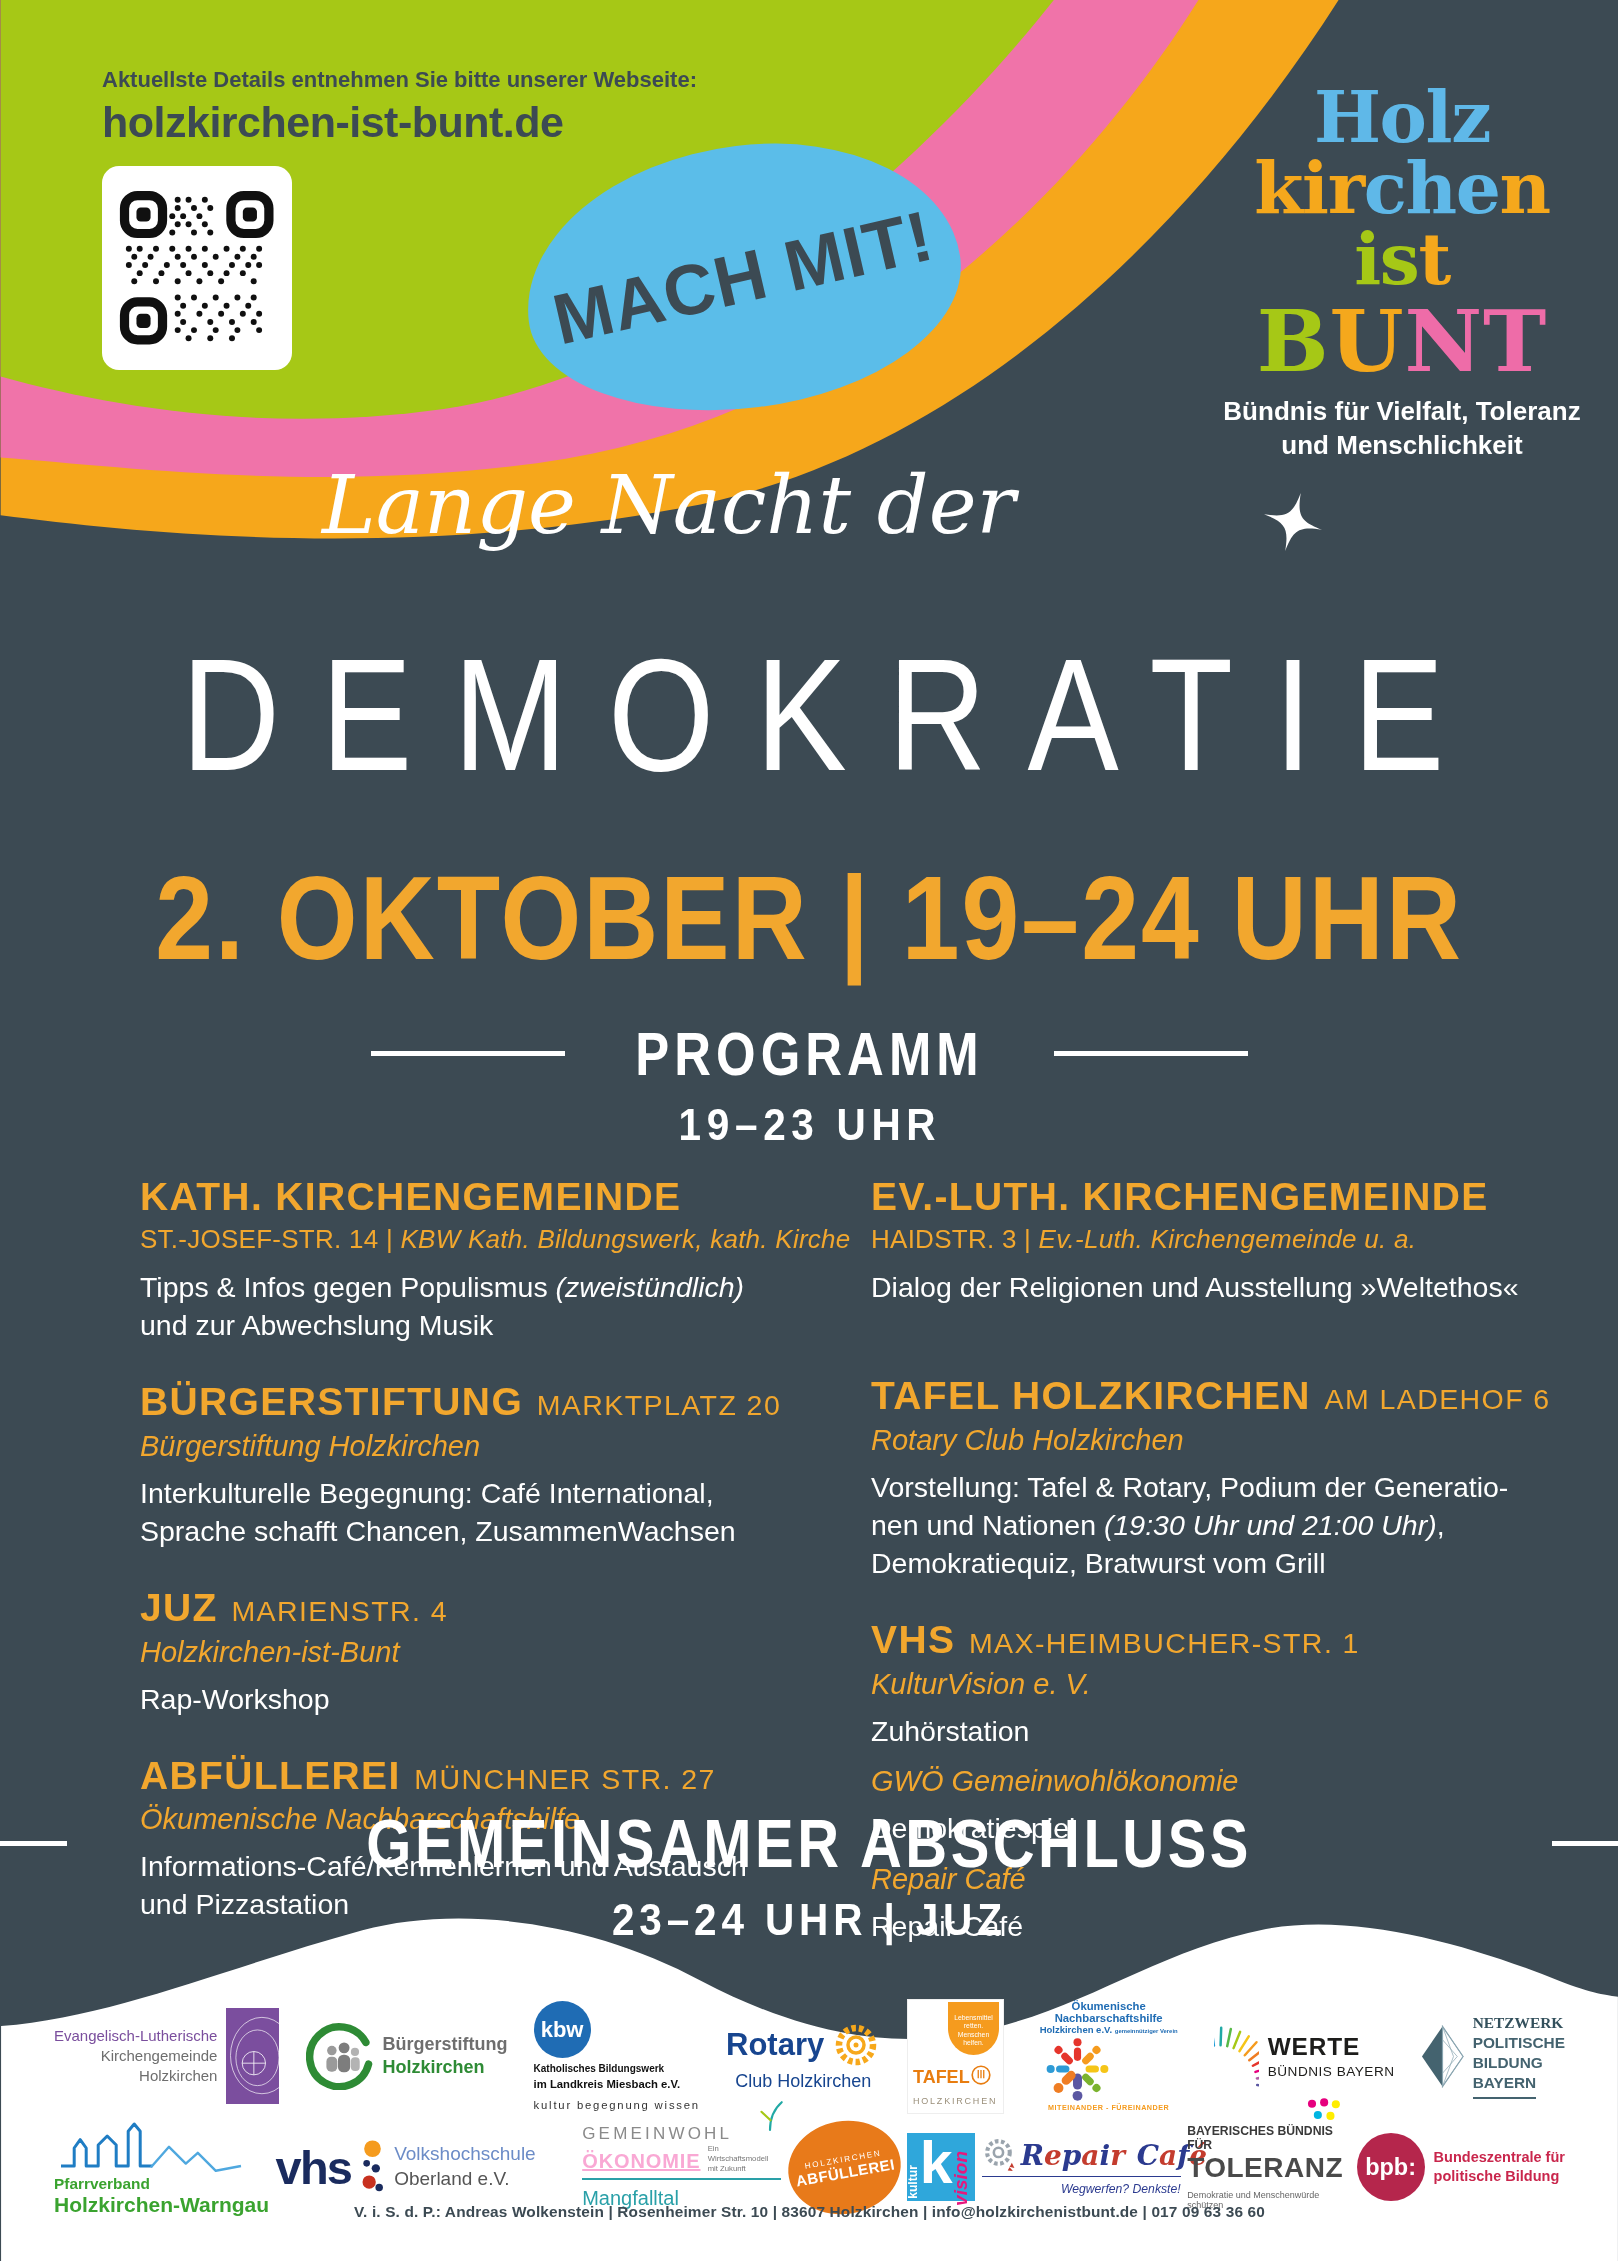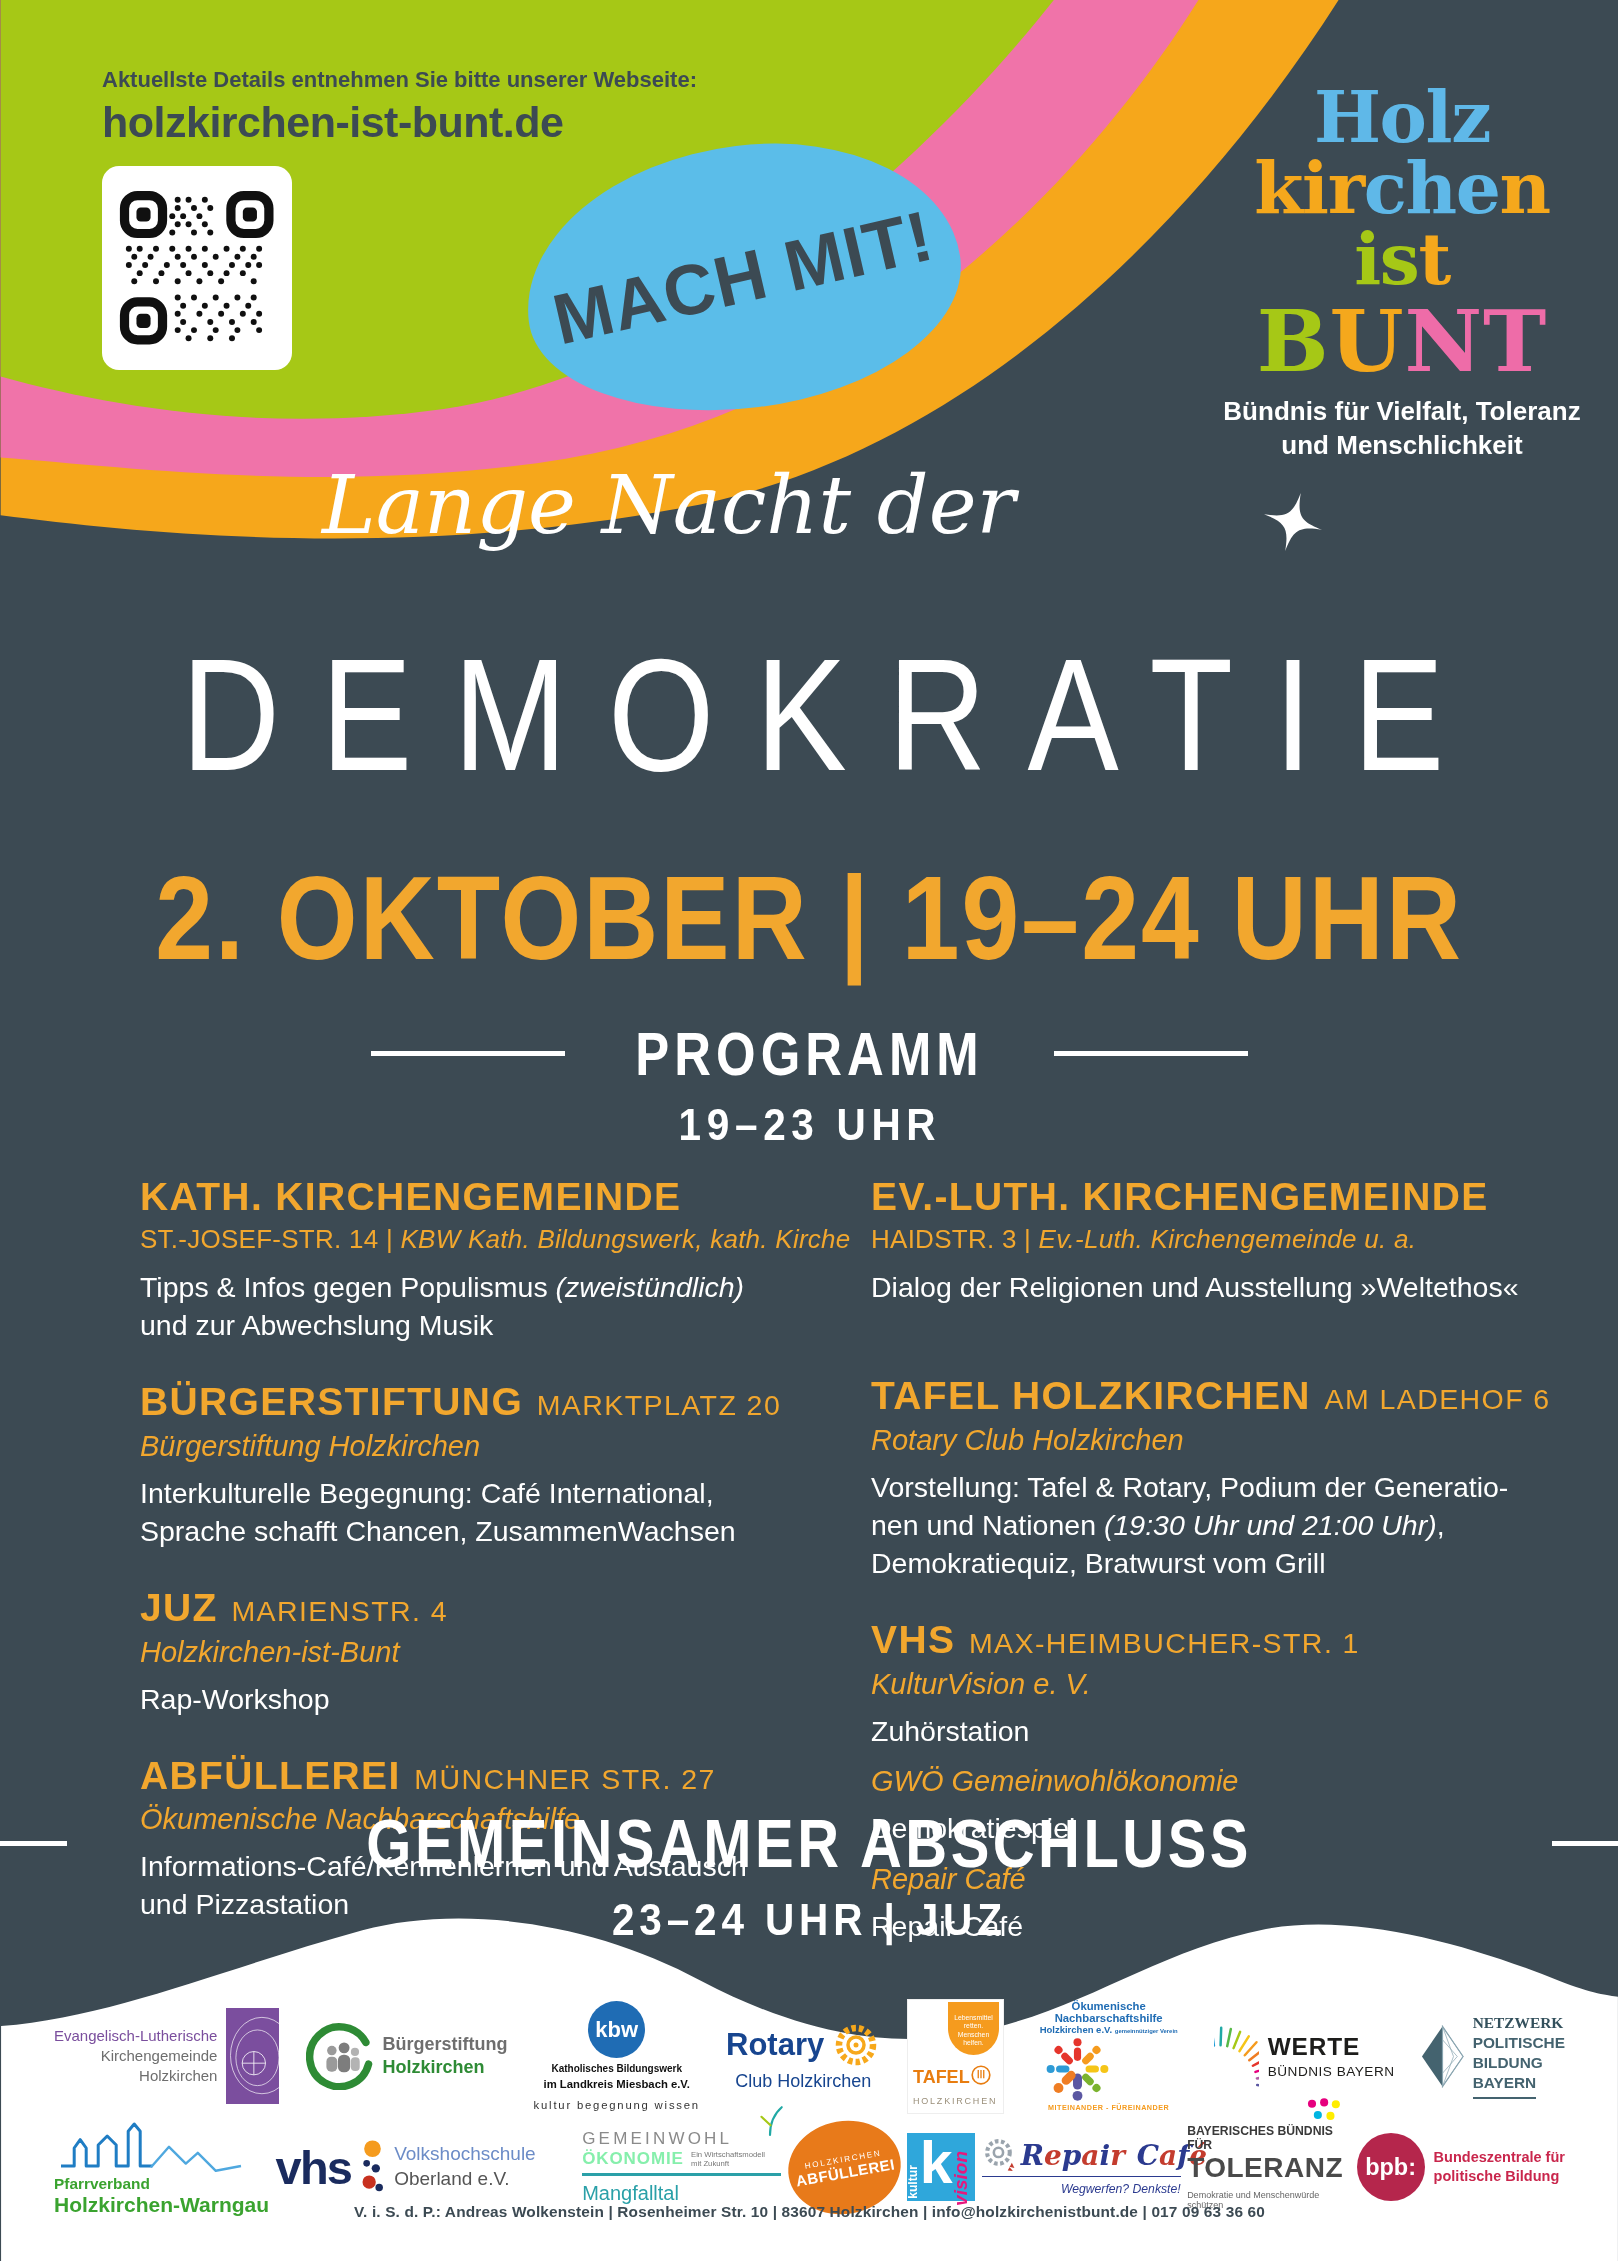--- a/index.html
+++ b/index.html
@@ -110,21 +110,21 @@
   .net-l1{color:#33505c;font-family:Liberation Serif, serif;}
   .net-l4{display:inline-block;border-bottom:2.3px solid #44636F;padding-bottom:4px;}
   .pfv{text-align:left;}
   .pfv-l1{font-size:15.4px;font-weight:bold;color:#3AA32F;}
   .pfv-l2{font-size:21px;font-weight:bold;color:#3AA32F;}
   .vhs-abbr{font-size:47px;font-weight:bold;color:#1A2B5E;letter-spacing:-1.8px;}
   .vhs-l1{font-size:19px;color:#6C8CC7;}
   .vhs-l2{font-size:19px;color:#555;}
   .gwo{width:199px;position:relative;margin-left:40px;}
   .gwo-l1{font-size:17px;color:#8a8a8a;letter-spacing:3.2px;}
-  .gwo-l2{font-size:17px;font-weight:bold;color:#86efac;letter-spacing:0.9px;}
+  .gwo-l2{font-size:20px;font-weight:bold;color:#f9a8d4;letter-spacing:0.9px;text-decoration:underline;}
   .gwo-sub{font-size:7.7px;color:#777;line-height:1.25;}
   .gwo-bar{height:2.7px;background:#2AA0A8;margin:4.5px 0 6.3px;}
   .gwo-reg{font-size:20px;color:#2AA0A8;}
   .abf{width:113px;height:93px;background:#E87A1A;border-radius:50%;transform:rotate(-10deg);
        display:flex;flex-direction:column;align-items:center;justify-content:center;color:#fff;}
   .abf-town{font-size:8.1px;letter-spacing:1.8px;}
   .abf-name{font-size:15px;font-weight:bold;letter-spacing:0.5px;}
   .kul{position:relative;width:68px;height:68px;background:#2FA7DB;}
   .kul-k{position:absolute;left:12.7px;top:-4.5px;font-size:59px;font-weight:bold;color:#fff;}
   .kul-vert{position:absolute;left:-0.9px;bottom:1.8px;font-size:12.2px;font-weight:bold;color:#fff;
@@ -406,21 +406,21 @@
             <rect x="47" y="48" width="18" height="26" rx="8" fill="#7d7d7d"></rect>
           <circle cx="72" cy="44" r="6" fill="#b3b3b3"></circle>
             <rect x="66" y="52" width="13" height="20" rx="6" fill="#b3b3b3"></rect>
         </svg>
         <div class="tiny">
           <div class="bst-t1">Bürgerstiftung</div>
           <div class="bst-t2">Holzkirchen</div>
         </div>
       </div>
 
-      <div class="logo" style="flex-direction:column;align-items:center;gap:4.5px;">
+      <div class="logo" style="flex-direction:column;align-items:flex-start;gap:4.5px;">
         <div class="kbw-c">
             <span>kbw</span>
           </div>
         <div class="kbw-l1">Katholisches Bildungswerk</div>
         <div class="kbw-l2">im Landkreis Miesbach e.V.</div>
         <div class="kbw-l3">kultur begegnung wissen</div>
       </div>
 
       <div class="logo" style="flex-direction:column;gap:1.8px;">
         <div style="display:flex;align-items:center;gap:6.3px;">

